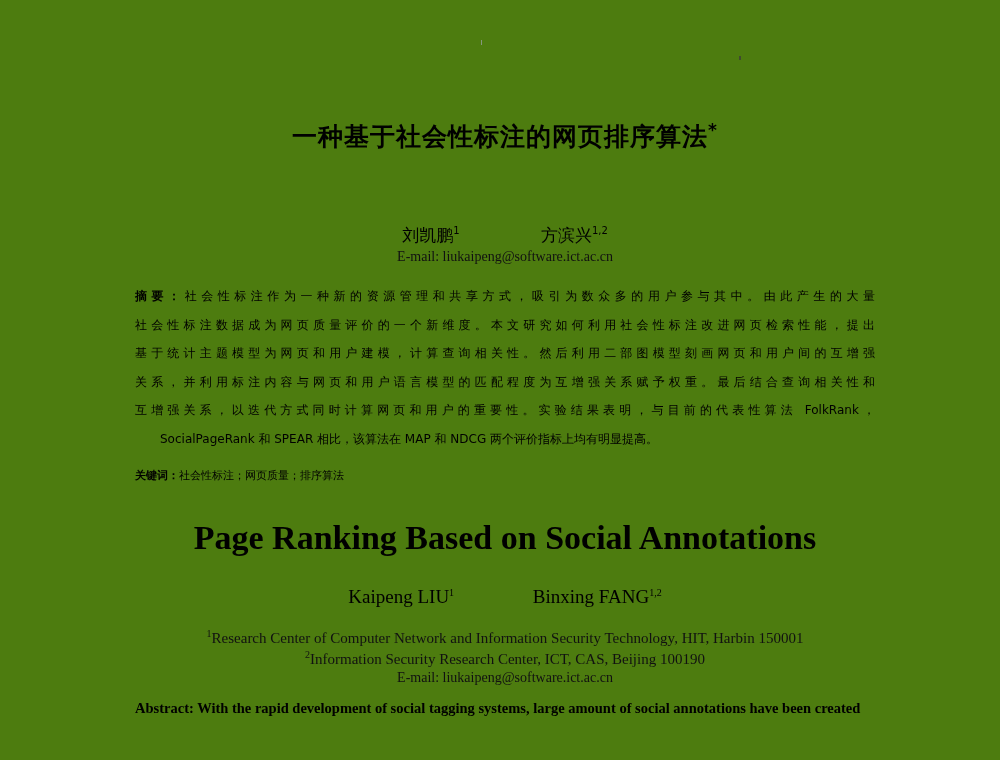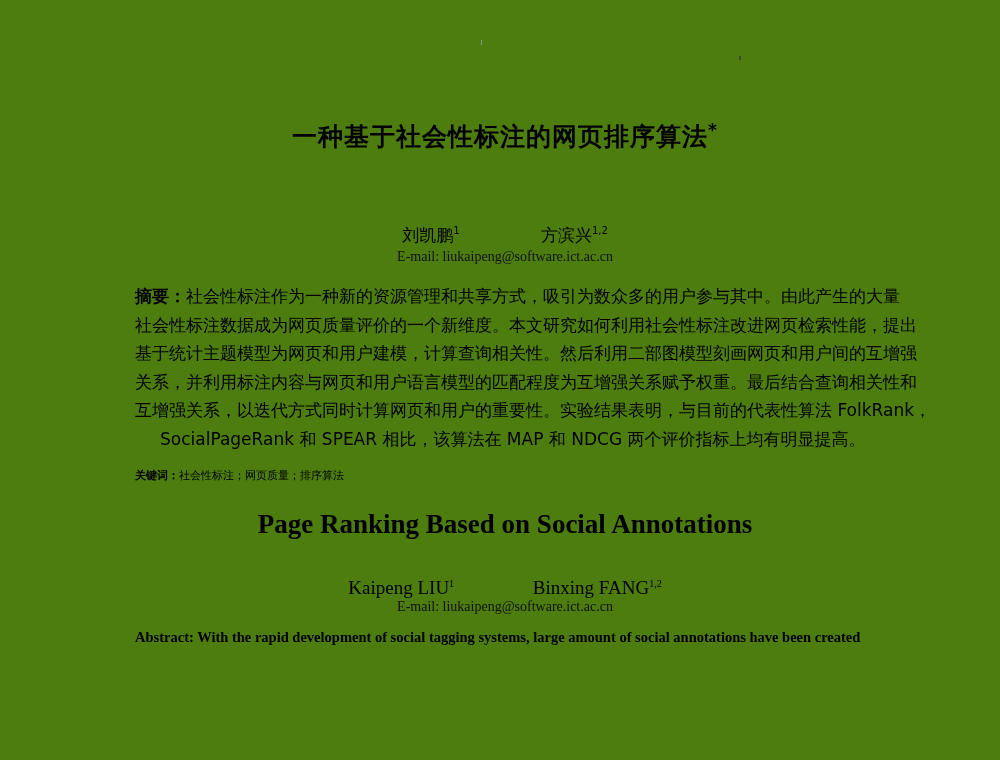--- a/index.html
+++ b/index.html
@@ -81,21 +81,21 @@
     text-align: center;
     font-family: "Liberation Serif", "DejaVu Serif", serif;
     font-size: 14px;
     color: #111;
   }
 
   
   .cn-abstract {
     margin-top: 17px;
     font-family: "DejaVu Sans", "Liberation Sans", sans-serif;
-    font-size: 17px;
+    font-size: 12px;
     line-height: 28.5px;
     color: #000;
     text-align: justify;
   }
   .cn-abstract .lbl { font-weight: bold; }
   .abs-line {
     display: block;
     text-align: justify;
     text-align-last: justify;
     white-space: nowrap;
@@ -108,38 +108,38 @@
   .cn-keywords {
     margin-top: 15px;
     font-family: "DejaVu Sans", "Liberation Sans", sans-serif;
     font-size: 11px;
     color: #000;
   }
   .cn-keywords .lbl { font-weight: bold; }
 
   
   .en-title {
-    margin-top: 26px;
+    margin-top: 36px;
     text-align: center;
     font-family: "Liberation Serif", "DejaVu Serif", serif;
     font-weight: bold;
-    font-size: 27px;
+    font-size: 34px;
     color: #000;
   }
 
   
   .en-authors {
     margin-top: 29px;
     text-align: center;
     font-family: "Liberation Serif", "DejaVu Serif", serif;
     font-size: 19px;
     color: #000;
   }
   .en-authors .author { display: inline-block; }
-  .en-authors .author + .author { margin-left: 74px; margin-top: 8px; }
+  .en-authors .author + .author { margin-left: 74px; }
 
   .en-affil {
     margin-top: 20px;
     text-align: center;
     font-family: "Liberation Serif", "DejaVu Serif", serif;
     font-size: 15px;
     line-height: 21px;
     color: #111;
   }
   .en-affil .line { white-space: nowrap; }
@@ -196,19 +196,23 @@
       <span class="lbl">关键词：</span><span>社会性标注；网页质量；排序算法</span>
     </div>
 
     <div class="en-title">Page Ranking Based on Social Annotations</div>
 
     <div class="en-authors">
       <span class="author"><span>Kaipeng LIU</span><sup>1</sup></span>
       <span class="author"><span>Binxing FANG</span><sup>1,2</sup></span>
     </div>
 
+    <div class="en-affil">
+      <div class="line"><sup>1</sup><span>Research Center of Computer Network and Information Security Technology, HIT, Harbin 150001</span></div>
+      <div class="line"><sup>2</sup><span>Information Security Research Center, ICT, CAS, Beijing 100190</span></div>
+    </div>
 
     <div class="en-email">E-mail: liukaipeng@software.ict.ac.cn</div>
 
     <div class="en-abstract">Abstract: With the rapid development of social tagging systems, large amount of social annotations have been created</div>
 
   </div>
 </div>
 
 </body></html>

